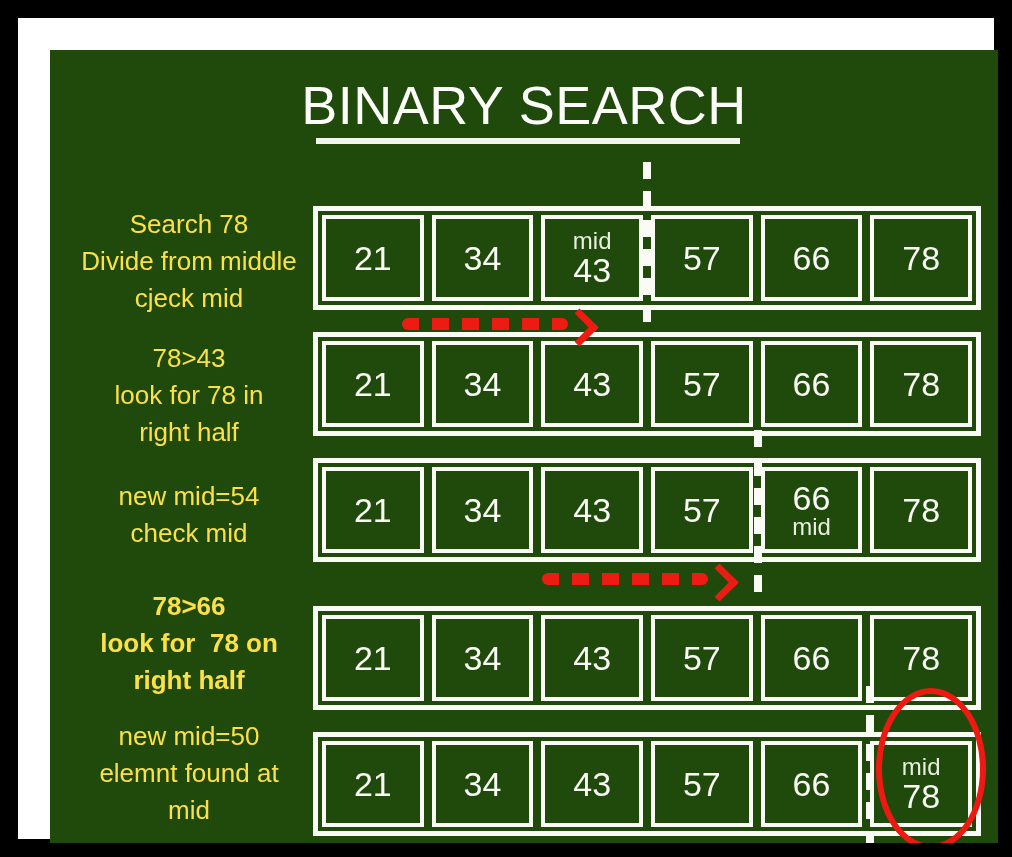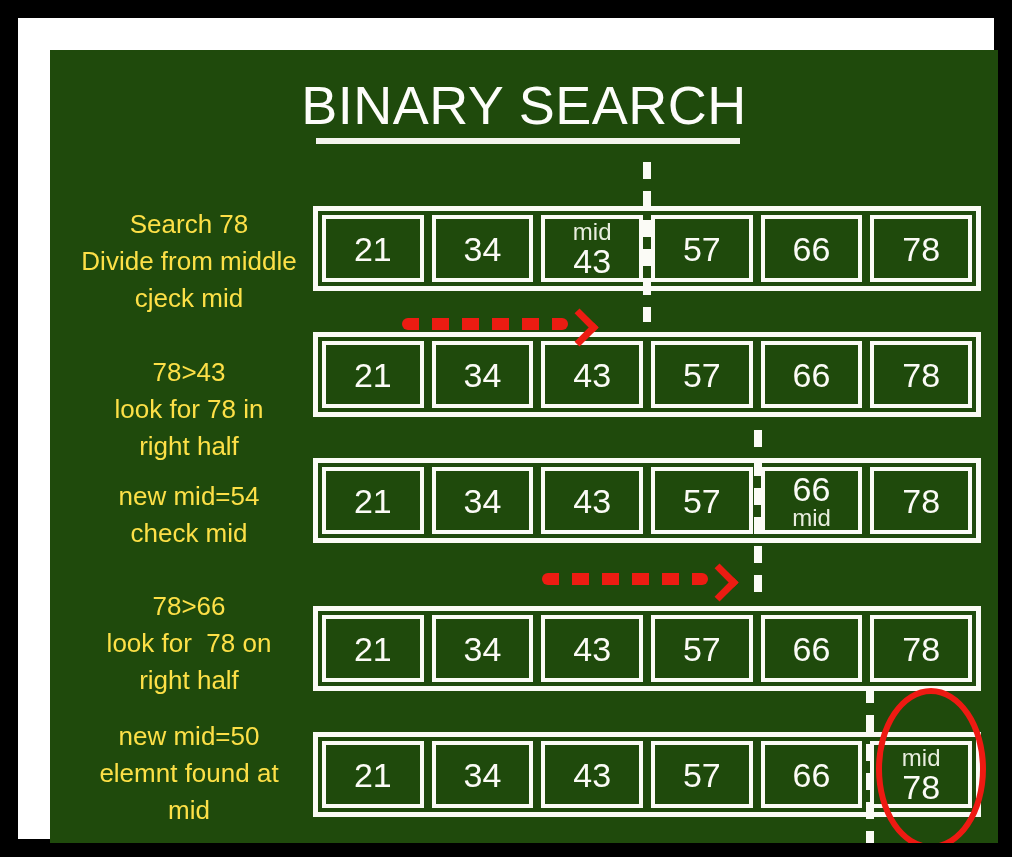--- a/index.html
+++ b/index.html
@@ -75,21 +75,21 @@
     line-height: 37px;
     font-weight: 400;
     white-space: pre-wrap;
   }
 
   
   .array-row {
     position: absolute;
     left: 263px;
     width: 668px;
-    height: 85px;
+    height: 104px;
     border: 5px solid #fbfbf6;
     box-sizing: border-box;
     display: flex;
     background: #1f4a0c;
   }
   .cell {
     flex: 1 1 0;
     margin: 4px;
     border: 4px solid #fbfbf6;
     box-sizing: border-box;
@@ -172,26 +172,26 @@
   <div id="white-frame">
     <div id="board">
 
       <div id="title">BINARY SEARCH</div>
       <div id="title-underline"></div>
 
       <div id="notes-layer">
           <div class="note" style="top: 156px;">Search 78
 Divide from middle
 cjeck mid</div>
-          <div class="note" style="top: 304px;">78&gt;43
+          <div class="note" style="top: 290px;">78&gt;43
 look for 78 in
 right half</div>
           <div class="note" style="top: 428px;">new mid=54
 check mid</div>
-          <div class="note" style="top: 538px;">78&gt;66
+          <div class="note" style="top: 538px; font-weight: bold;">78&gt;66
 look for  78 on
 right half</div>
           <div class="note" style="top: 668px;">new mid=50
 elemnt found at
 mid</div>
         </div>
       <div id="rows-layer">
           <div class="array-row" style="top: 156px;">
             <div class="cell">
               <div class="cell-value">21</div>

